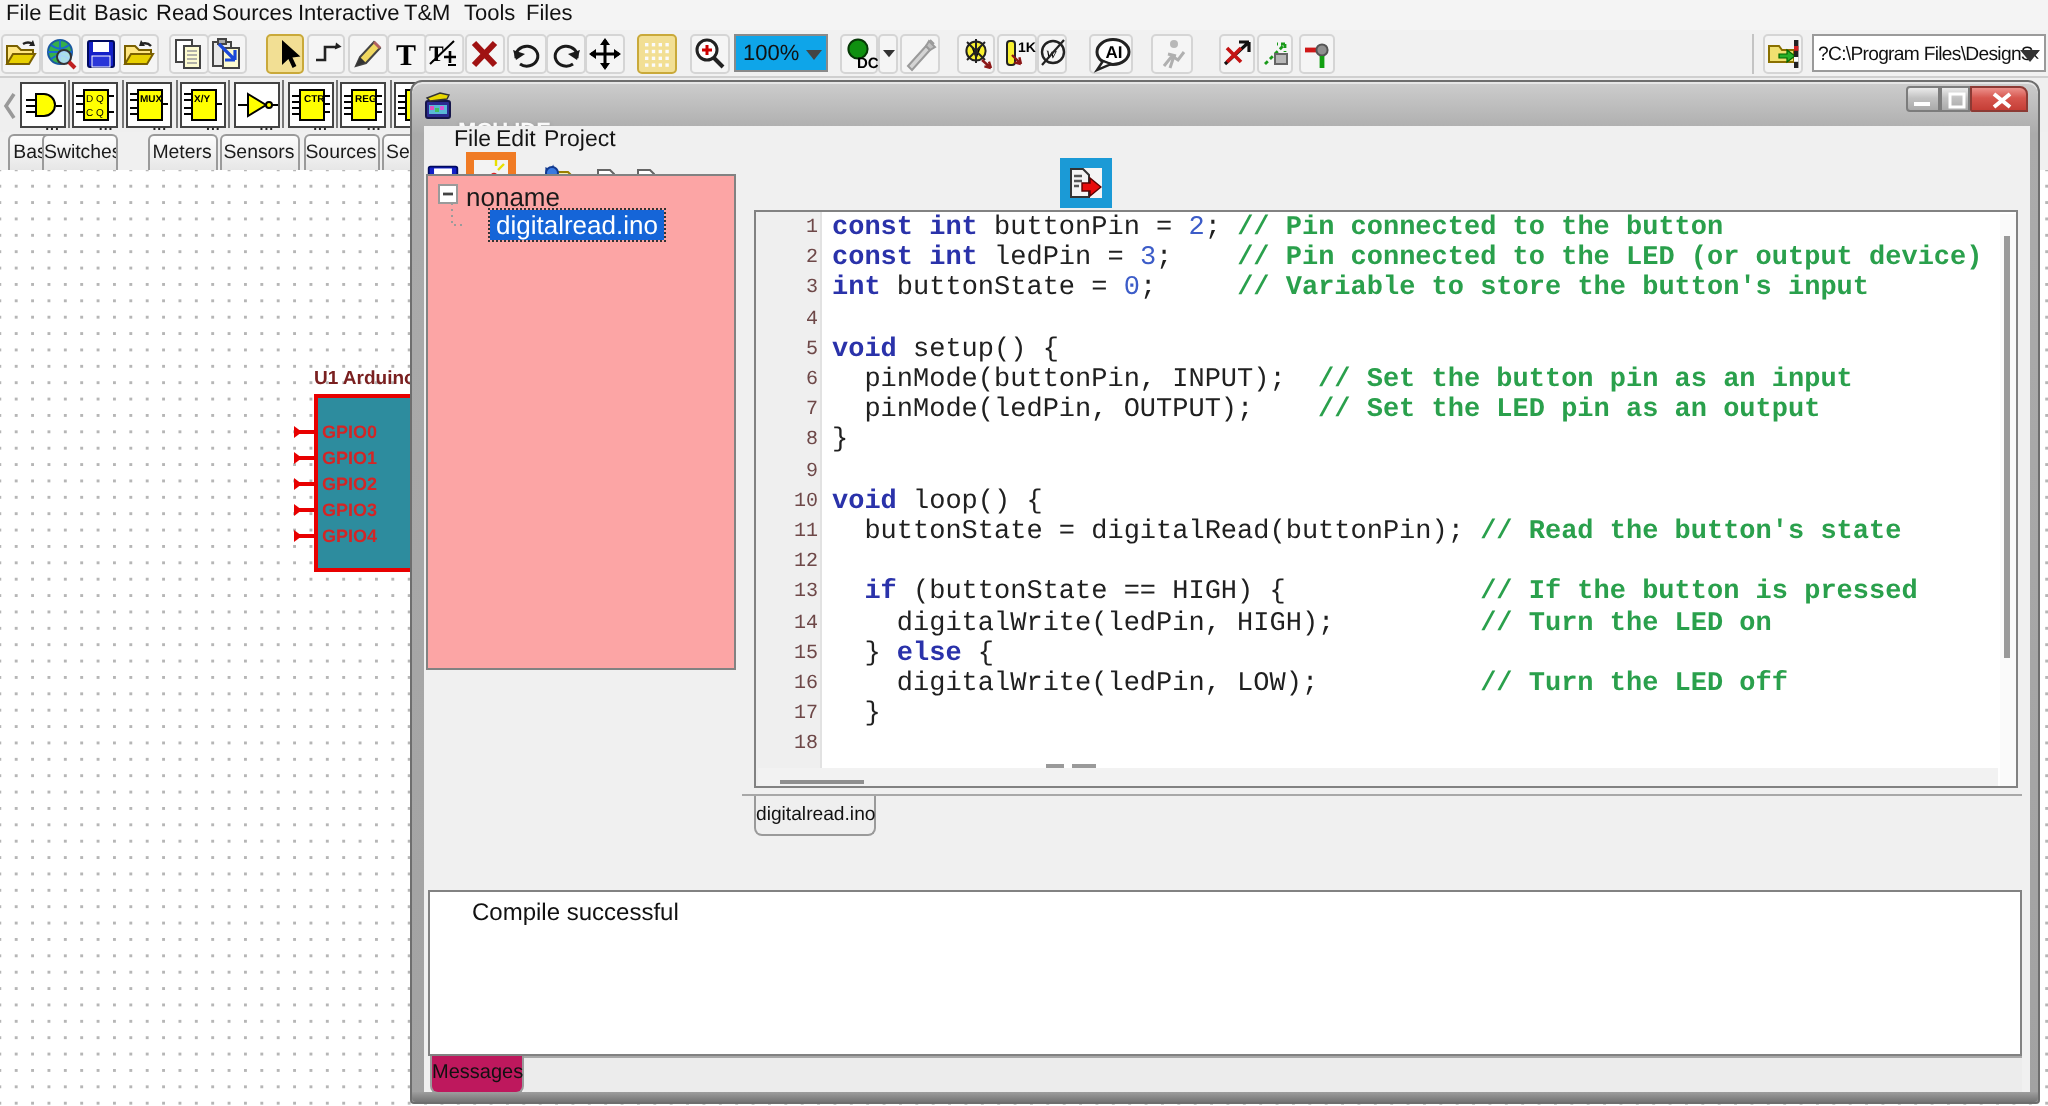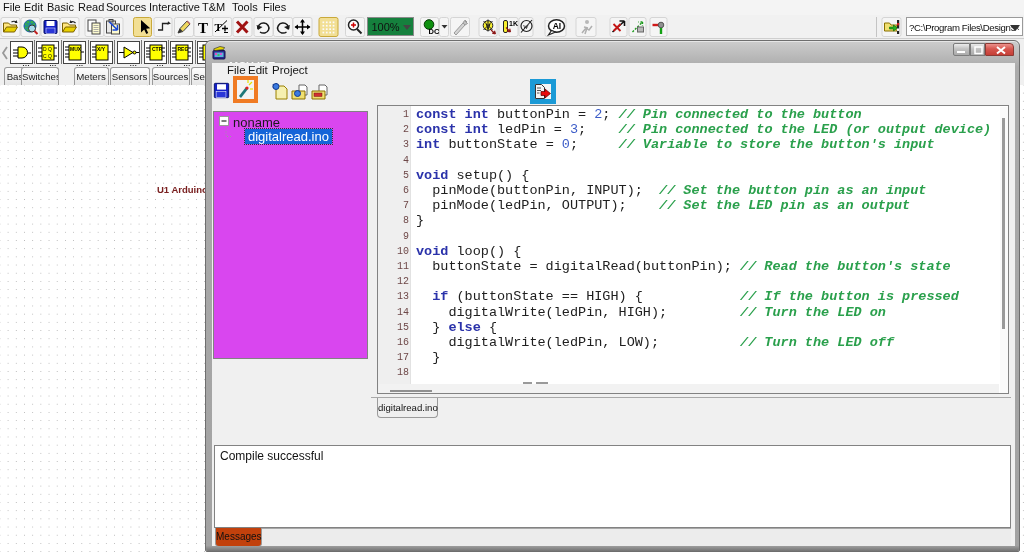--- a/index.html
+++ b/index.html
@@ -33,43 +33,43 @@
 #btn-cls{left:779px;width:29px;background:linear-gradient(#ec918b,#d6564e 45%,#c53e36);border-color:#8c3a34;border-radius:0 4px 0 1px}
 #client{left:6px;top:22px;width:803px;height:485px;background:#f0f0f0}
 #win:after{content:"";position:absolute;left:0;right:0;bottom:0;height:5px;background:linear-gradient(#9e9e9e,#747474);border-radius:0 0 2px 2px}
 #mmenu{left:0;top:0;width:100%;height:18px;font-size:11.5px;color:#161616}
 #mtool{left:0;top:18px;width:100%;height:25px}
 .micon{position:absolute;top:1px;width:20px;height:20px}
 .micon svg{display:block}
 #orangebox{left:21px;top:-5px;width:25px;height:27px;border:4px solid #f07b24;background:#f3f3f3}
 #bluebox{left:318px;top:-2px;width:26px;height:25px;border:5px solid #1b9ad6;background:#f5f5f5}
 
-#tree{left:1px;top:48px;width:155px;height:248px;background:#d946ef;border:1px solid #828282;font-size:13px;color:#1a1a1a}
+#tree{left:1px;top:24px;width:155px;height:248px;background:#fca5a5;border:1px solid #828282;font-size:13px;color:#1a1a1a}
 #treesel{position:absolute;left:31px;top:17px;height:15px;padding:0 3px;background:#1565d8;color:#fff;outline:1px dotted #333;font-size:13px;line-height:15px}
 
 #edit{left:165px;top:42px;width:632px;height:289px;background:#fff;border:1px solid #828282;overflow:hidden}
 #gutter{left:0;top:0;width:33px;height:287px;background:#efefef;border-right:1px solid #e2e2e2}
 pre{font-family:"Liberation Mono",monospace;font-size:13.5px;line-height:15.2px;position:absolute;top:1px;white-space:pre}
 #lnums{left:0;width:31px;text-align:right;color:#6e4848;font-size:10px;line-height:15.2px}
 #code{left:38px;color:#202020}
 .k{color:#2a32aa;font-weight:bold}
-.c{color:#2aa04c;font-style:italic;font-weight:bold}
+.c{color:#2aa04c;font-weight:bold}
 .n{color:#3c5cc8}
 #vsb{left:622px;top:1px;width:9px;height:286px;background:#fafafa}
 #vthumb{left:2px;top:11px;width:3px;height:211px;background:#999}
 #hsb{left:1px;top:278px;width:620px;height:10px;background:#f2f2f2}
 #hthumb{left:11px;top:6px;width:42px;height:2px;background:#909090}
 
 #edittabs{left:159px;top:334px;width:640px;height:23px;border-top:1px solid #a8a8a8}
 #edittab1{left:6px;top:0;width:61px;height:20px;background:#efefef;border:1px solid #9a9a9a;border-top:none;border-radius:0 0 4px 4px;font-size:9.6px;color:#111;text-align:center;padding-top:4px}
 #statusbar{left:159px;top:356px;width:640px;height:20px;background:#ececec;border:1px solid #b0b0b0;font-family:"Liberation Mono",monospace;font-size:10.5px;font-weight:bold;color:#3a3a3a}
 #statdiv{left:190px;top:1px;width:1px;height:18px;background:#b0b0b0}
 
 #msgbox{left:2px;top:382px;width:797px;height:83px;background:#fff;border:1px solid #828282;font-size:12px;color:#111}
-#msgtab{left:3px;top:465px;width:47px;height:19px;background:#c2410c;border:1px solid #9a9a9a;border-top:none;border-radius:0 0 4px 4px;font-size:10px;color:#111;text-align:center;padding-top:3px}
+#msgtab{left:3px;top:465px;width:47px;height:19px;background:#be185d;border:1px solid #9a9a9a;border-top:none;border-radius:0 0 4px 4px;font-size:10px;color:#111;text-align:center;padding-top:3px}
 #msgrest{left:50px;top:465px;width:749px;height:19px;background:#ececec;border-top:1px solid #a8a8a8}
 </style></head>
 <body>
 <div class="abs" id="menubar">
 <span style="left:3px">File</span>
     <span style="left:24px">Edit</span>
     <span style="left:47px">Basic</span>
     <span style="left:78px">Read</span>
     <span style="left:106px">Sources</span>
     <span style="left:149px">Interactive</span>
@@ -249,21 +249,21 @@
       </g>
       <rect x="882" y="2.5" width="19" height="19" rx="2" fill="#f5f5f5" stroke="#d5d5d5"></rect>
       <g transform="translate(883.5,4)">
         <path d="M1 12 V4 h5 l1.5 2 h6 v6z" fill="#f0e070" stroke="#8a7000"></path>
         <path d="M6 8 h4 v-2 l4 3 -4 3 v-2 h-4z" fill="#28b028" stroke="#060" stroke-width="0.6"></path>
         <rect x="13.5" y="1" width="2.2" height="14" fill="#222"></rect>
         <rect x="13.5" y="4" width="2.2" height="2.4" fill="#d02020"></rect>
         <rect x="13.5" y="9.5" width="2.2" height="2.4" fill="#fff"></rect>
       </g>
       <rect x="876" y="2" width="1" height="20" fill="#c4c4c4"></rect>
-    </svg><div style="position: absolute; left: 366.5px; top: 2px; width: 47px; height: 19px; background: #15803d; border: 1px solid rgb(138, 138, 138); font-size: 11px; color: rgb(17, 17, 17);">
+    </svg><div style="position: absolute; left: 366.5px; top: 2px; width: 47px; height: 19px; background: #0ea5e9; border: 1px solid rgb(138, 138, 138); font-size: 11px; color: rgb(17, 17, 17);">
       <span style="position:absolute;left:4px;top:3px">100%</span>
       <svg style="position:absolute;right:2px;top:7px" width="8" height="5">
         <path d="M0 0 h8 l-4 5z" fill="#444"></path>
       </svg>
     </div><div style="position: absolute; left: 906px; top: 2px; width: 117px; height: 19px; background: rgb(255, 255, 255); border: 1px solid rgb(154, 154, 154); font-size: 9.6px; color: rgb(17, 17, 17); overflow: hidden;">
       <span style="position:absolute;left:2px;top:4px;white-space:nowrap;letter-spacing:-0.35px">?C:\Program Files\DesignS‹</span>
       <svg style="position:absolute;right:2px;top:7px" width="10" height="6">
         <path d="M0 0 h10 l-5 6z" fill="#333"></path>
       </svg>
     </div></div>
@@ -345,20 +345,32 @@
 <div class="abs" id="tabrow">
 <div class="ttab" style="left:3.5px;width:30px">Basic</div>
 <div class="ttab" style="left:21px;width:38px">Switches</div>
 <div class="ttab" style="left:73.5px;width:35px">Meters</div>
 <div class="ttab" style="left:109.5px;width:40px">Sensors</div>
 <div class="ttab" style="left:151.5px;width:38px">Sources</div>
 <div class="ttab" style="left:190.5px;width:25px">Sem</div>
 </div>
 <div class="abs" id="canvas">
   <div class="abs" id="ardlbl">U1 Arduino_</div>
+  <div class="abs" id="ard">
+    <div class="pin" style="top:16px"></div>
+      <div class="pin" style="top:29px"></div>
+      <div class="pin" style="top:42px"></div>
+      <div class="pin" style="top:55px"></div>
+      <div class="pin" style="top:68px"></div>
+    <div class="pinlbl" style="top:12px">GPIO0</div>
+      <div class="pinlbl" style="top:25px">GPIO1</div>
+      <div class="pinlbl" style="top:38px">GPIO2</div>
+      <div class="pinlbl" style="top:51px">GPIO3</div>
+      <div class="pinlbl" style="top:64px">GPIO4</div>
+  </div>
 </div>
 
 <div class="abs" id="win">
  <div class="abs" id="title-ic"><svg width="15" height="16" viewBox="0 0 15 16">
         <rect x="1" y="6.5" width="12" height="8.5" rx="1" fill="#2a2a90" stroke="#15154a"></rect>
         <rect x="2.5" y="8.5" width="9" height="4.5" fill="#5ab8d8"></rect>
         <rect x="3" y="9" width="2" height="2" fill="#e050c0"></rect>
         <rect x="5.5" y="10" width="2" height="2" fill="#40c060"></rect>
         <rect x="8" y="9" width="2" height="2" fill="#d858d8"></rect>
         <path d="M1.5 5 L8 2.5 L12.5 3.5 L11.5 5.5 L3 6.5 Z" fill="#e8d800" stroke="#333" stroke-width="0.7"></path>
@@ -484,18 +496,18 @@
           <div class="abs" id="vthumb"></div>
         </div>
     <div class="abs" id="hsb">
           <div class="abs" id="hthumb"></div>
         </div>
   </div>
   <div class="abs" id="edittabs">
         <div class="abs" id="edittab1">digitalread.ino</div>
       </div>
   <div class="abs" id="msgbox">
-        <div class="abs" style="left:5px;top:3px">Compile successful</div>
+        <div class="abs" style="left:21px;top:3px">Compile successful</div>
       </div>
   <div class="abs" id="msgtab">Messages</div>
   <div class="abs" id="msgrest"></div>
  </div>
 </div>
 
 </body></html>

